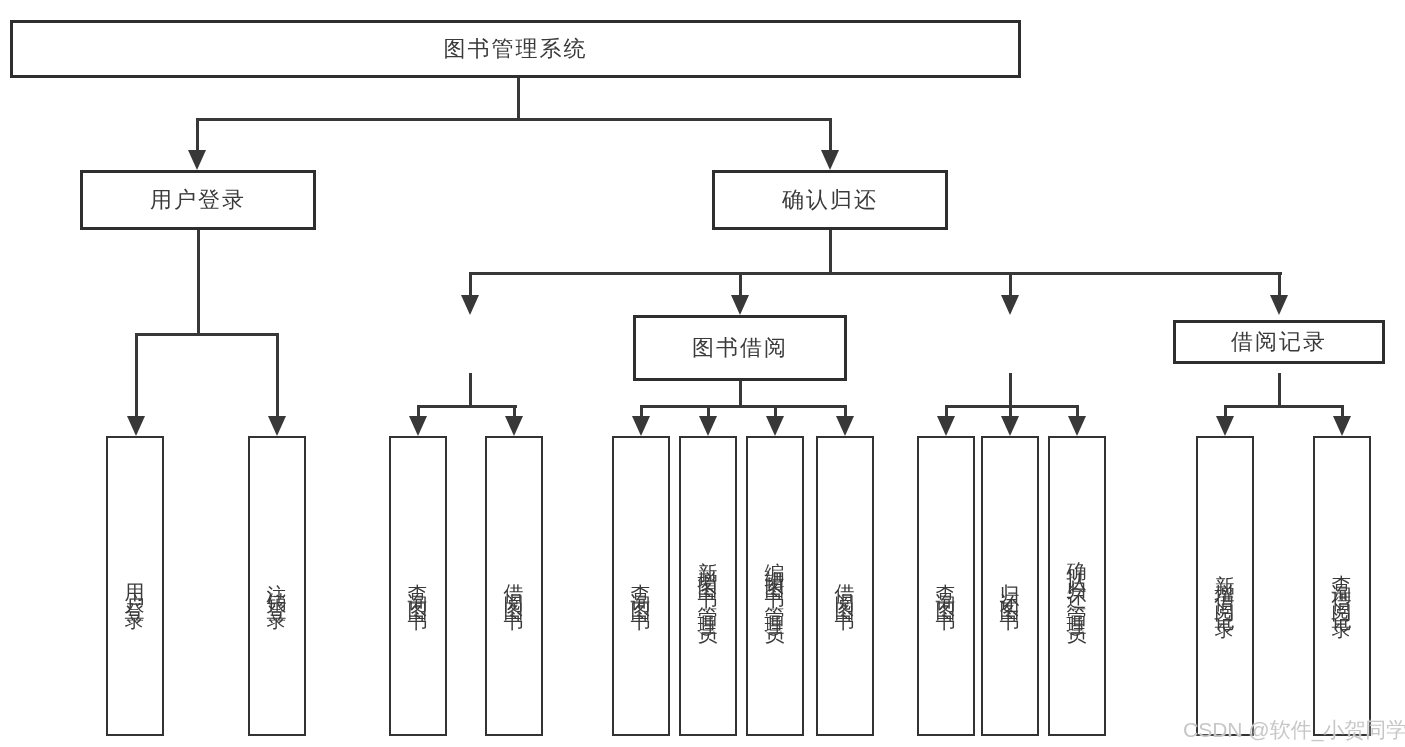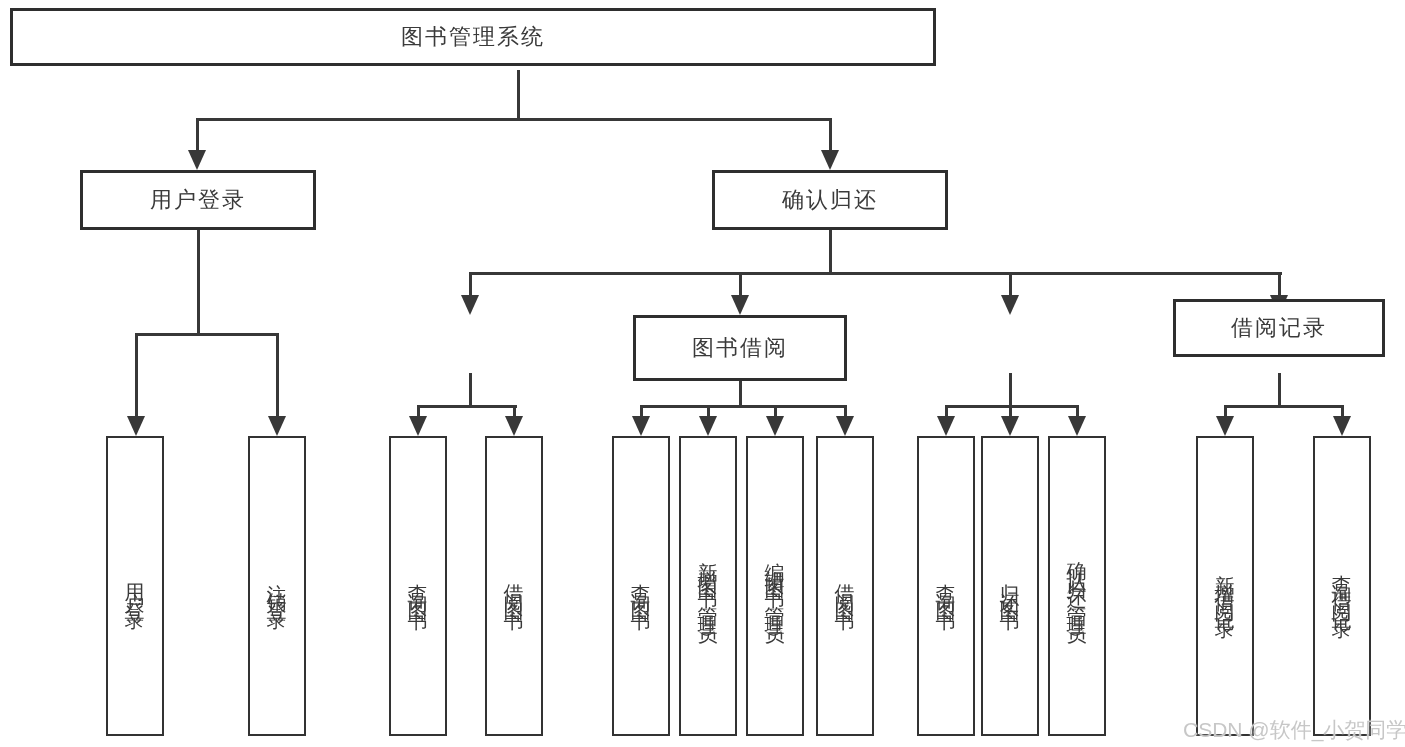--- a/index.html
+++ b/index.html
@@ -19,21 +19,21 @@
            border-top:20px solid #383838; }
   .watermark { position:absolute; left:1183px; top:716px; font-size:21px;
                color:#c7c7c7; z-index:6; white-space:nowrap;
                text-shadow:0 0 2px #ffffff; }
 </style>
 </head>
 <body>
 
 <div class="stage">
 
-  <div class="box" style="left:10px; top:8px; width:926px; height:58px;">
+  <div class="box" style="left:10px; top:20px; width:1011px; height:58px;">
     <span class="h-label">图书管理系统</span>
   </div>
 
   <div class="vline" style="left:517px; top:70px; height:50px;"></div>
   <div class="hline" style="left:196px; top:118px; width:636px;"></div>
   <div class="vline" style="left:196px; top:118px; height:32px;"></div>
   <div class="vline" style="left:829px; top:118px; height:32px;"></div>
   <div class="arrow" style="left:188px; top:150px;"></div>
   <div class="arrow" style="left:821px; top:150px;"></div>
 
@@ -58,21 +58,21 @@
   <div class="vline" style="left:1009px; top:272px; height:23px;"></div>
   <div class="vline" style="left:1278px; top:272px; height:23px;"></div>
   <div class="arrow" style="left:461px; top:295px;"></div>
   <div class="arrow" style="left:731px; top:295px;"></div>
   <div class="arrow" style="left:1001px; top:295px;"></div>
   <div class="arrow" style="left:1270px; top:295px;"></div>
 
   <div class="box" style="left:633px; top:315px; width:214px; height:66px;">
     <span class="h-label">图书借阅</span>
   </div>
-  <div class="box" style="left:1173px; top:299px; width:212px; height:58px;">
+  <div class="box" style="left:1173px; top:320px; width:212px; height:44px;">
     <span class="h-label">借阅记录</span>
   </div>
 
   <div class="vline" style="left:469px; top:373px; height:34px;"></div>
   <div class="hline" style="left:417px; top:405px; width:100px;"></div>
   <div class="vline" style="left:417px; top:405px; height:11px;"></div>
   <div class="vline" style="left:513px; top:405px; height:11px;"></div>
   <div class="arrow" style="left:409px; top:416px;"></div>
   <div class="arrow" style="left:505px; top:416px;"></div>
 

